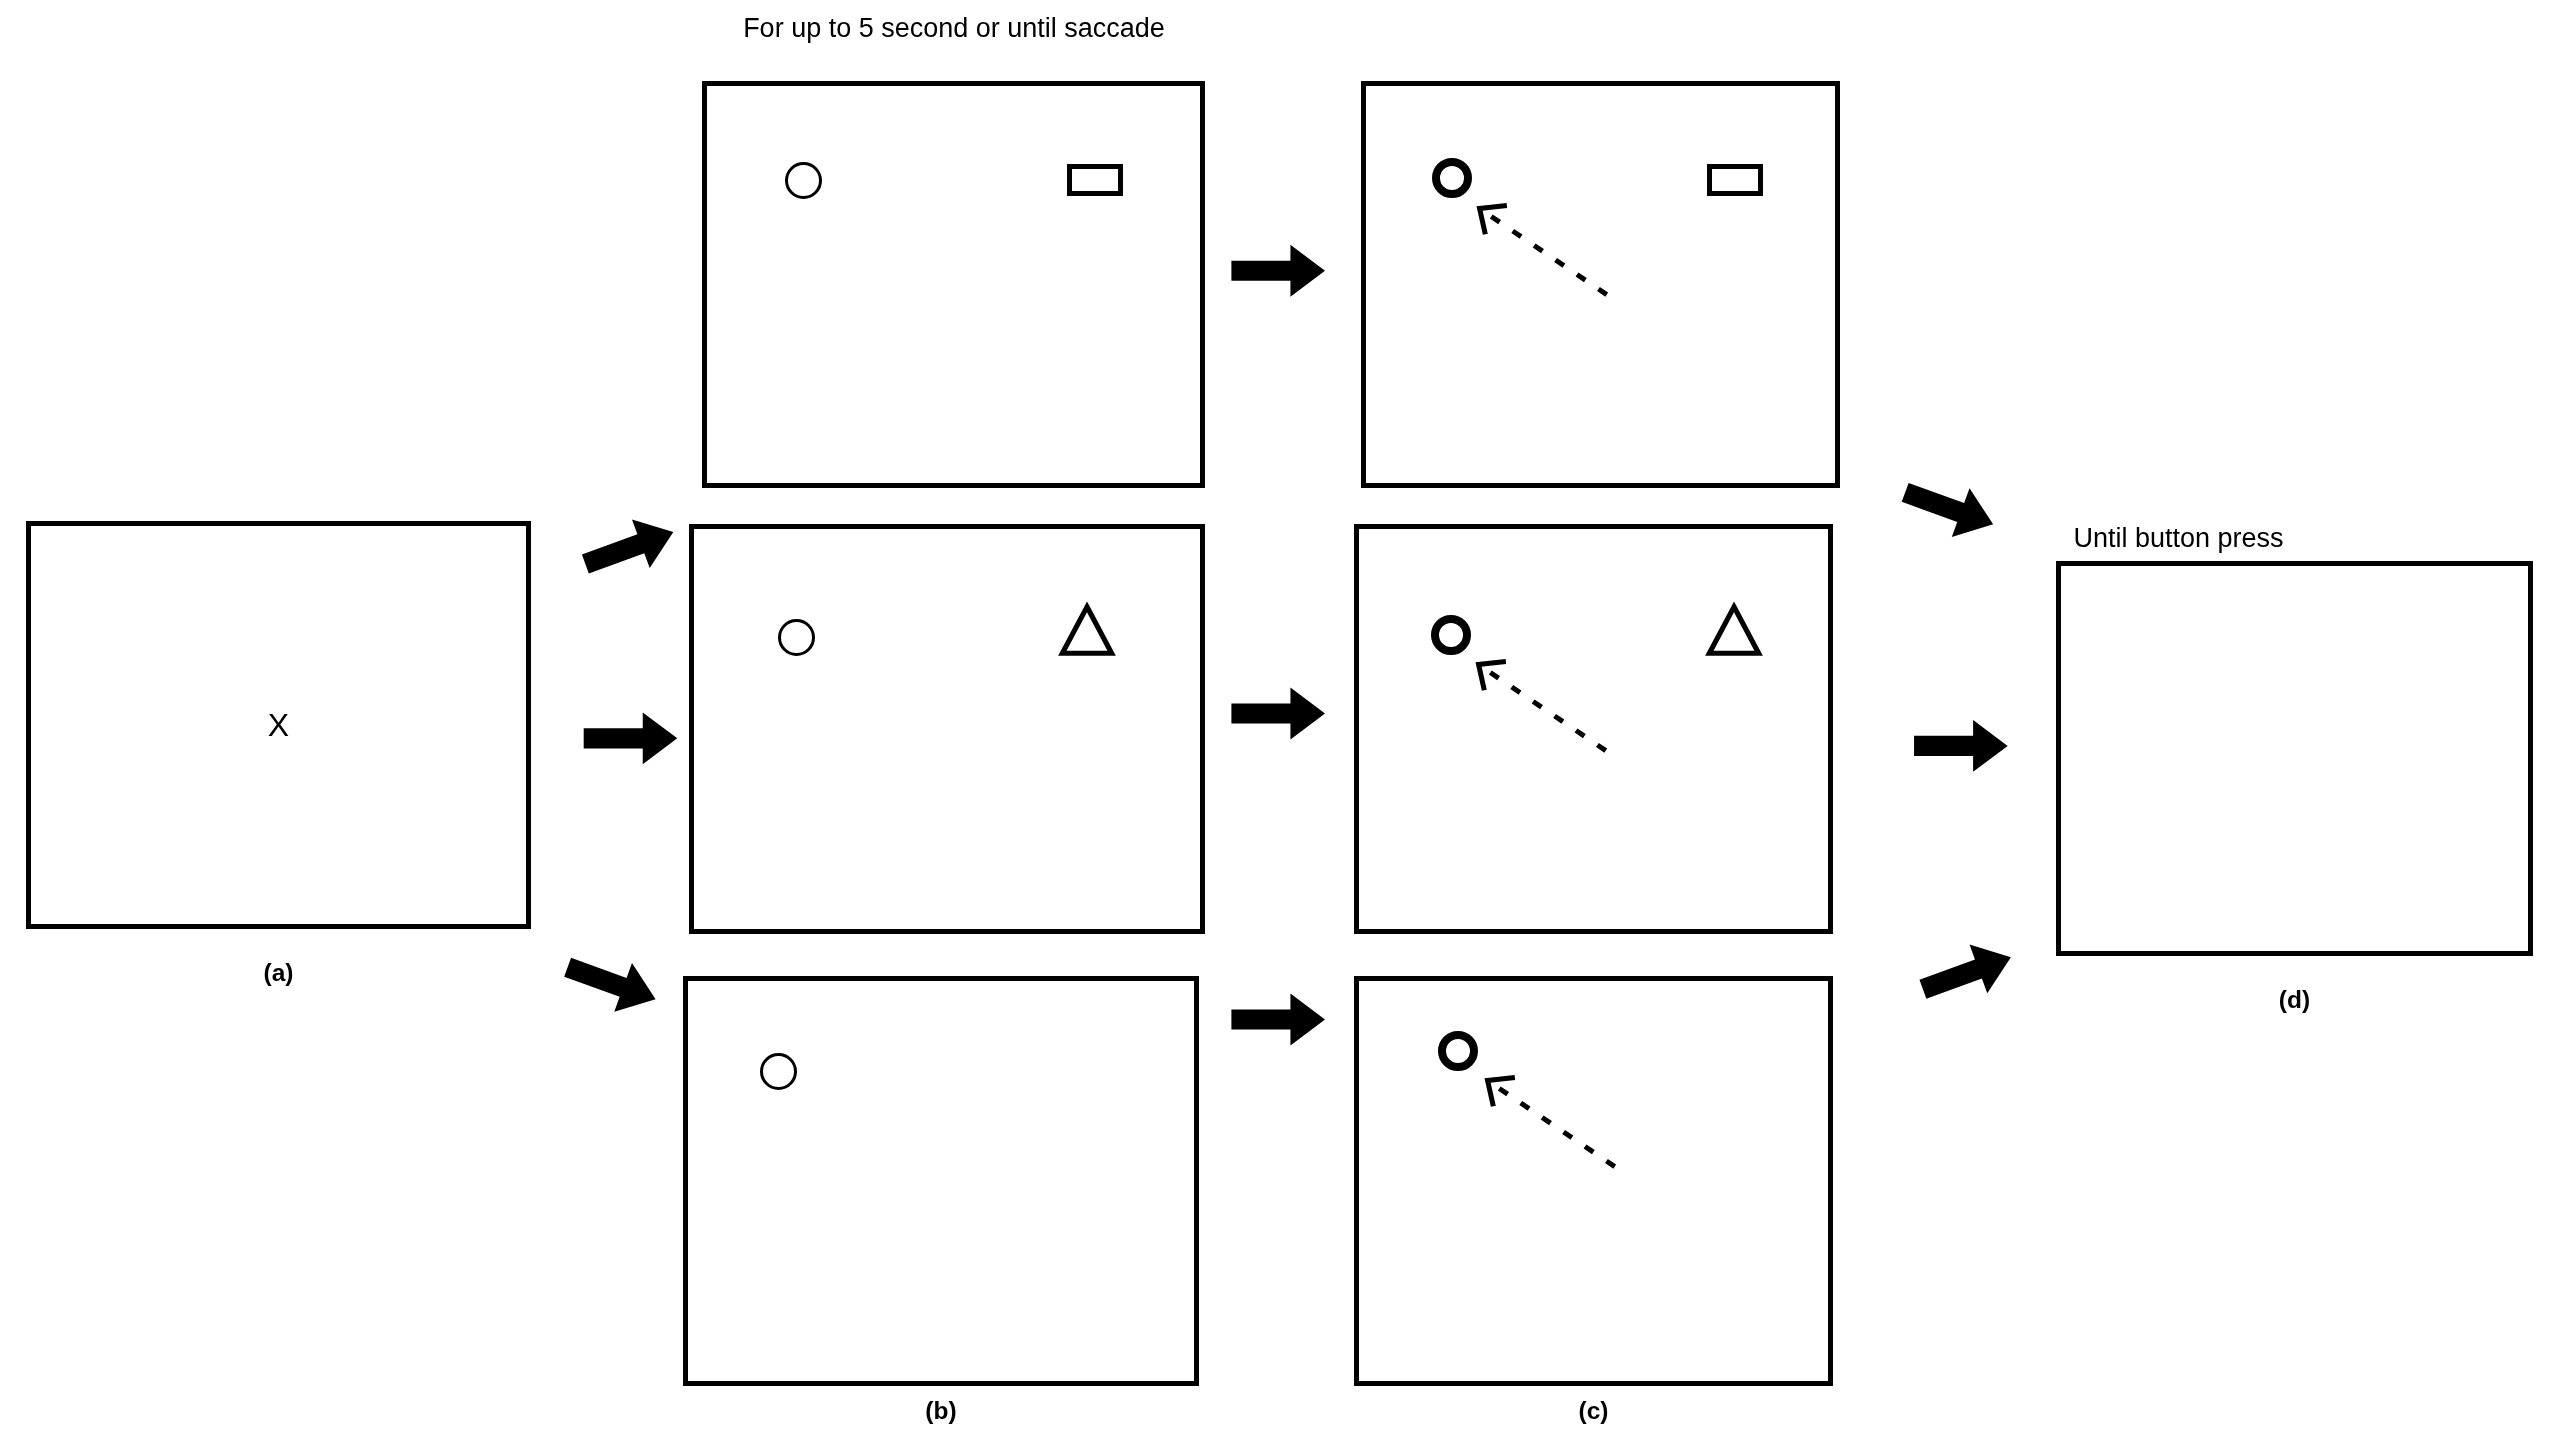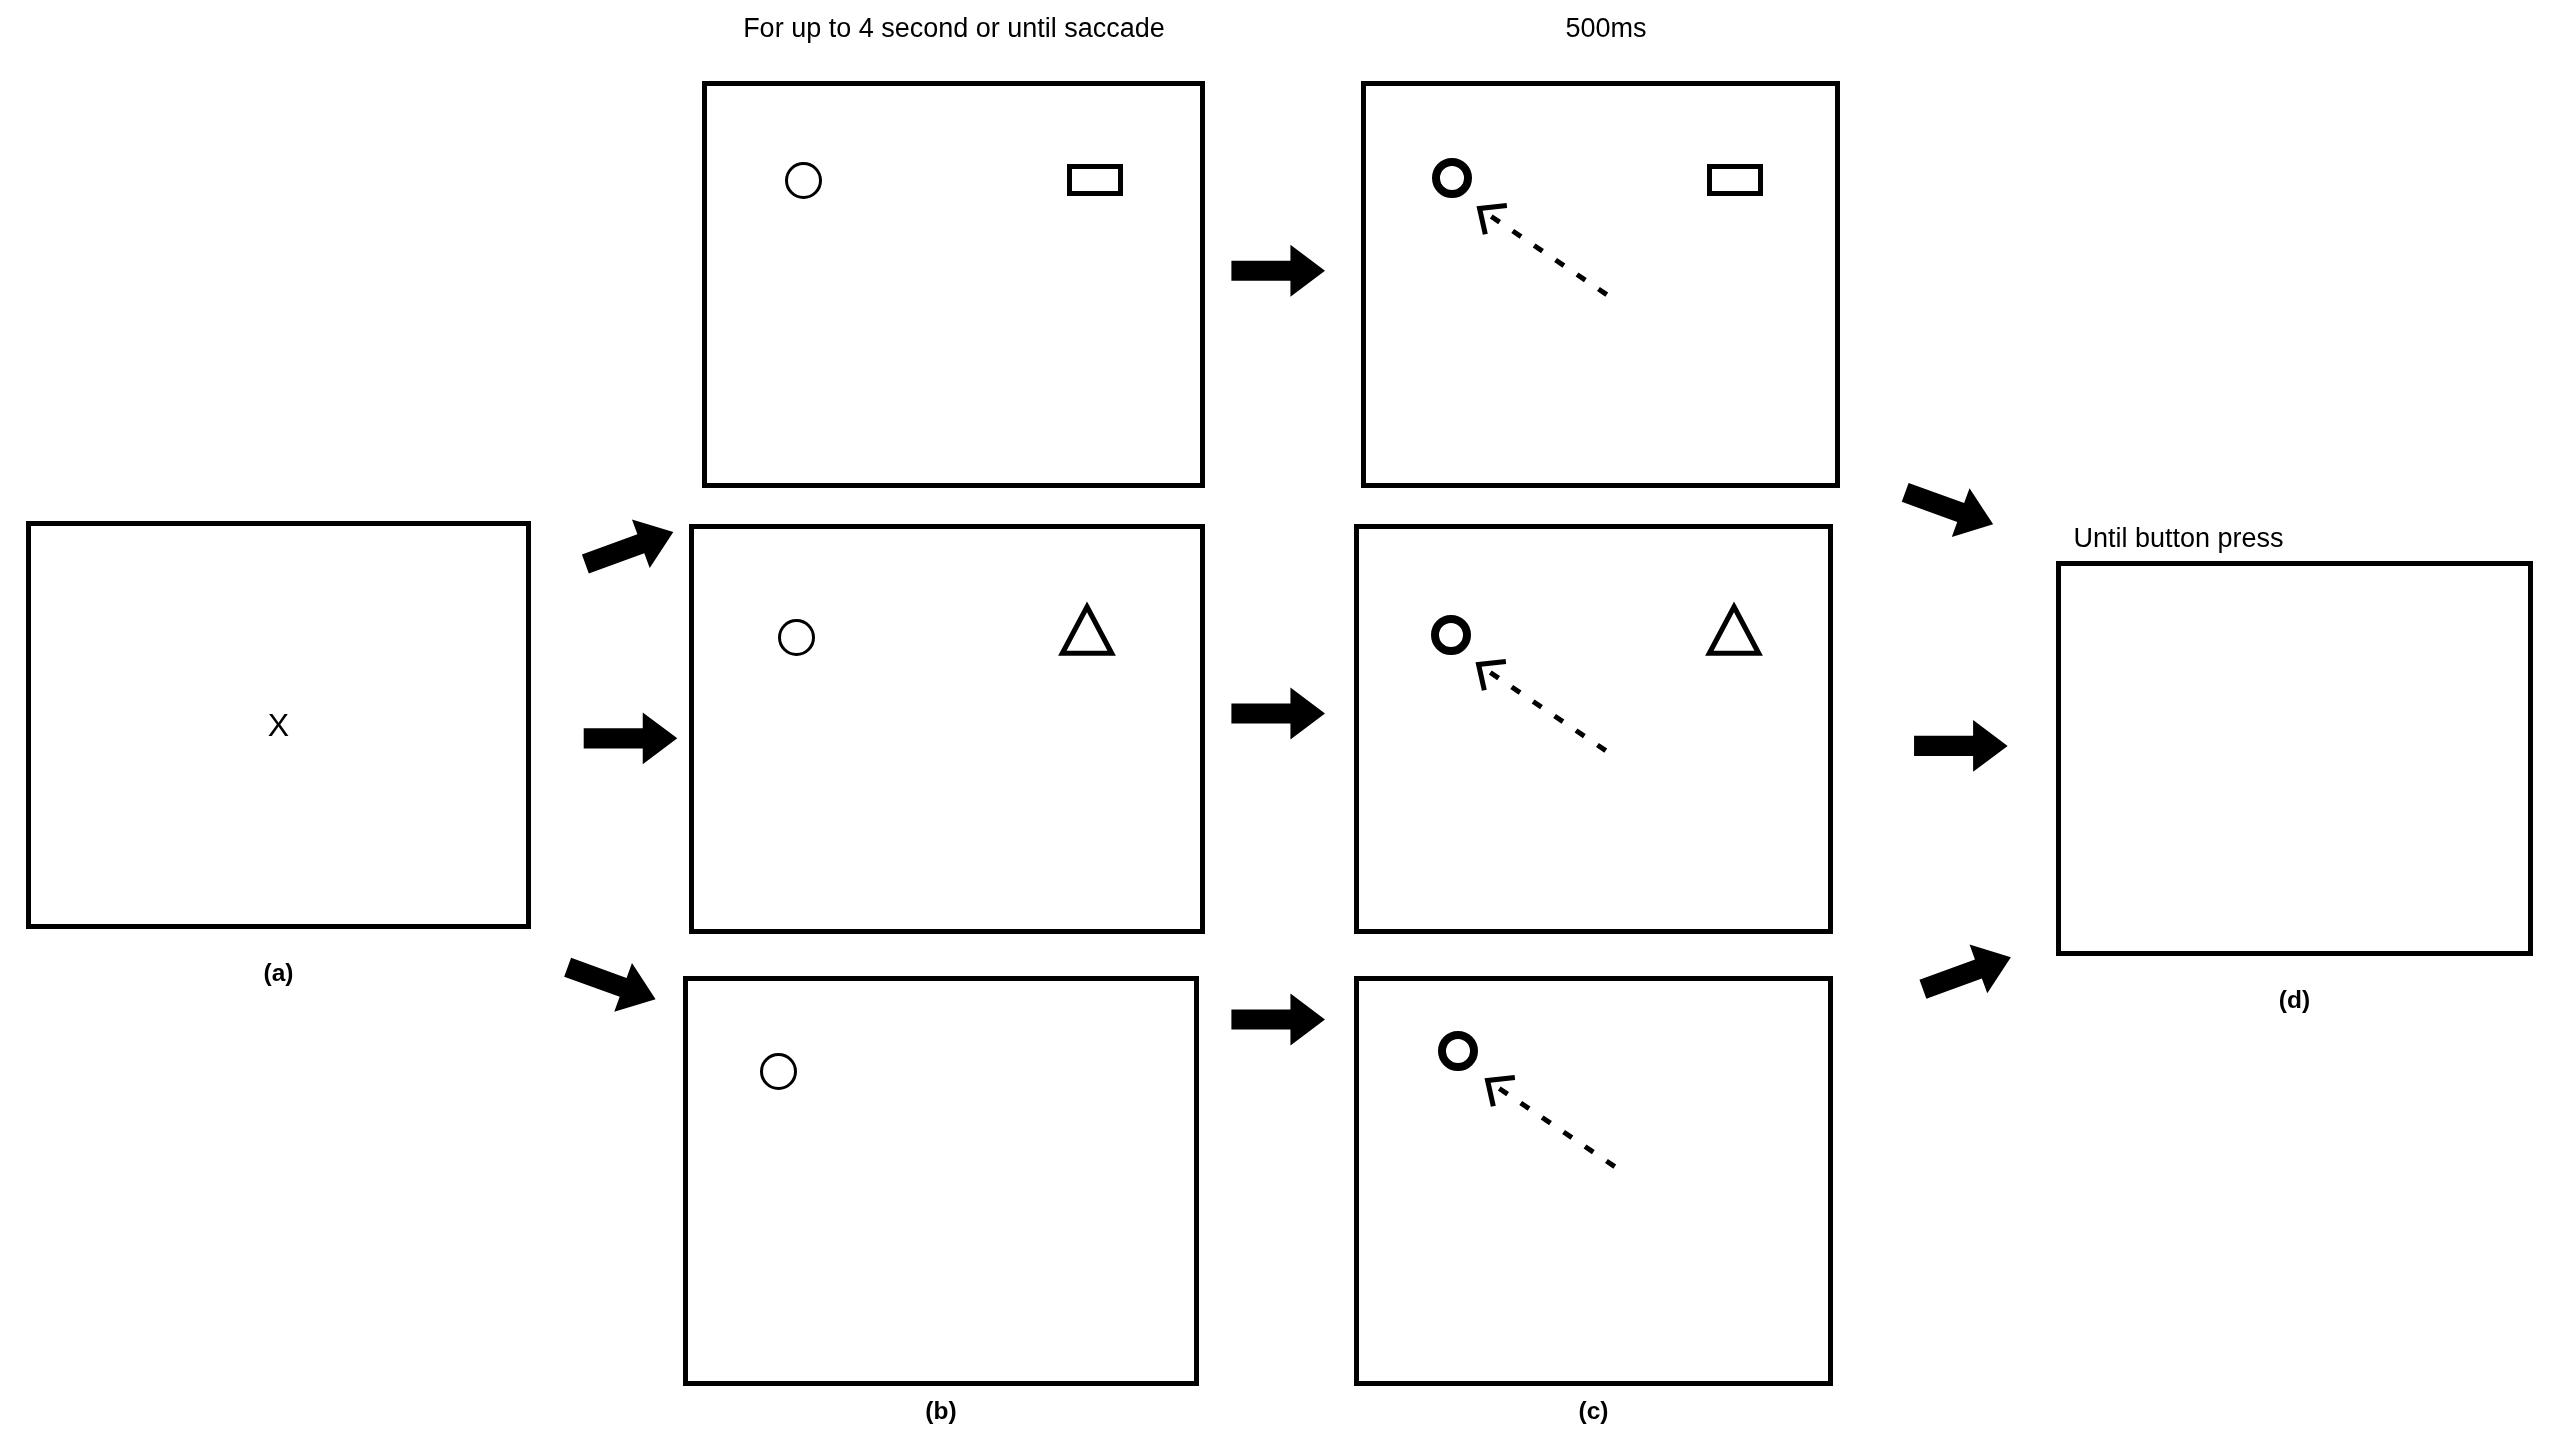--- a/index.html
+++ b/index.html
@@ -96,21 +96,21 @@
 
     <g transform="translate(30,370)">
       <polygon points="0,22 82,22 82,0 130,36 82,72 82,50 0,50" fill="#000000"></polygon>
     </g>
 
     <g transform="translate(20,690) rotate(20)">
       <polygon points="0,22 82,22 82,0 130,36 82,72 82,50 0,50" fill="#000000"></polygon>
     </g>
   </svg>
 
-  <div class="timing-label" style="left:666px; top:14.4px; width:576px;">For up to 4 second or until saccade</div>
+  <div class="timing-label" style="left:666px; top:14.4px; width:576px;">For up to 5 second or until saccade</div>
 
   <div class="screen" style="left:702px; top:81px; width:503px; height:407px;">
     <div class="shape circle-thin" style="left:78px; top:76px; width:37px; height:37px;"></div>
     <div class="shape rect-outline" style="left:360px; top:78px; width:56px; height:32px;"></div>
   </div>
 
   <div class="screen" style="left:689px; top:524px; width:516px; height:410px;">
     <div class="shape circle-thin" style="left:84px; top:90px; width:37px; height:37px;"></div>
     <svg class="shape" style="left:364px; top:72px; width:58px; height:58px;" viewBox="0 0 80 80">
       <polygon points="40,8 74,72 6,72" fill="none" stroke="#000000" stroke-width="7"></polygon>
@@ -128,21 +128,20 @@
       <polygon points="0,22 82,22 82,0 130,36 82,72 82,50 0,50" fill="#000000"></polygon>
     </g>
     <g transform="translate(10,655)">
       <polygon points="0,22 82,22 82,0 130,36 82,72 82,50 0,50" fill="#000000"></polygon>
     </g>
     <g transform="translate(10,1080)">
       <polygon points="0,22 82,22 82,0 130,36 82,72 82,50 0,50" fill="#000000"></polygon>
     </g>
   </svg>
 
-  <div class="timing-label" style="left:1354px; top:14.4px; width:504px;">500ms</div>
 
   <div class="screen" style="left:1361px; top:81px; width:479px; height:407px;">
     <div class="shape circle-bold" style="left:66px; top:72px; width:40px; height:40px;"></div>
     <div class="shape rect-outline" style="left:341px; top:78px; width:56px; height:32px;"></div>
     <svg class="shape" style="left:86px; top:108px; width:173px; height:115px;" viewBox="0 0 240 160">
       <line x1="215" y1="140" x2="45" y2="25" stroke="#000000" stroke-width="7" stroke-dasharray="14 22" stroke-linecap="butt"></line>
       <polyline points="76,16 38,20 46,56" fill="none" stroke="#000000" stroke-width="7" stroke-linecap="butt" stroke-linejoin="miter"></polyline>
     </svg>
   </div>
 

